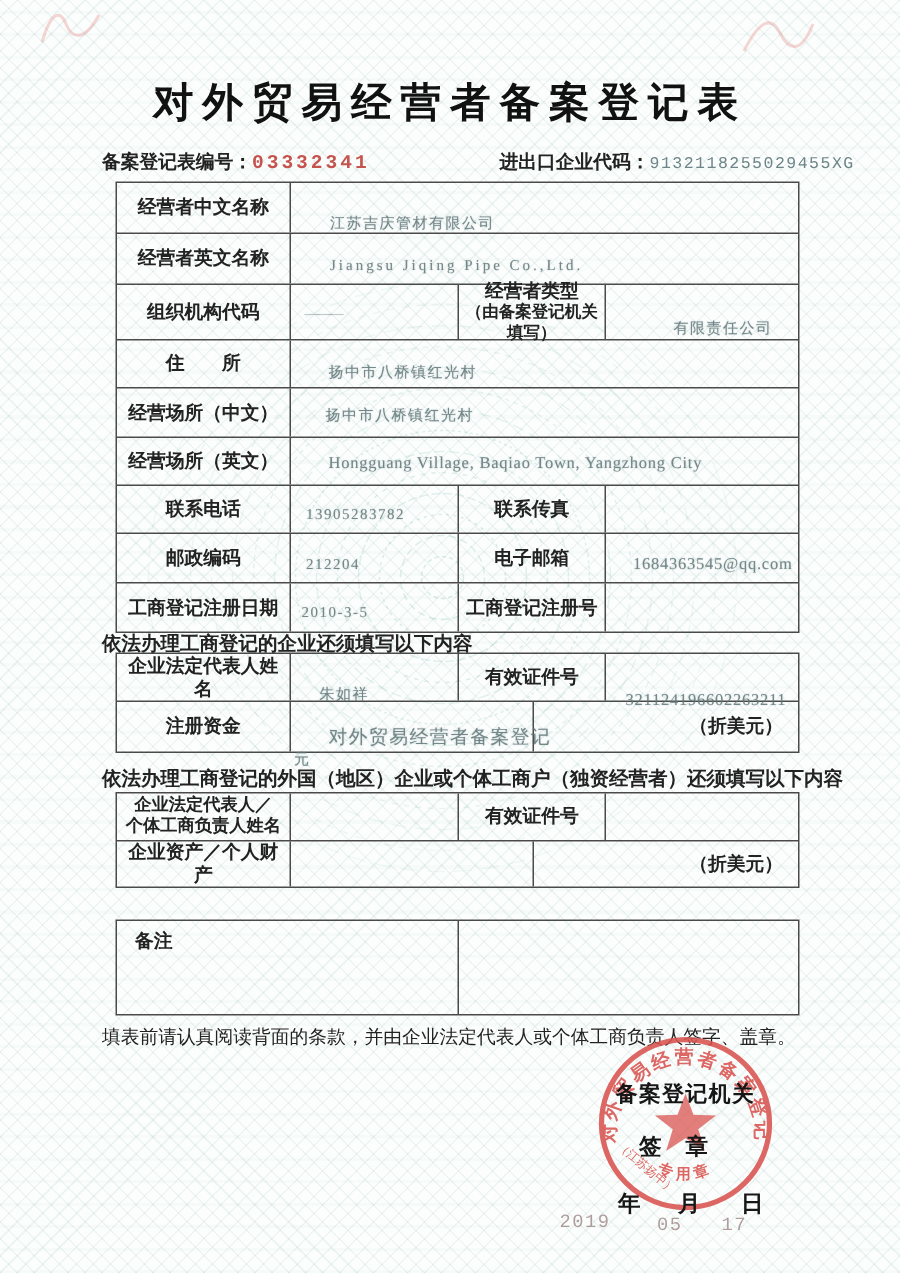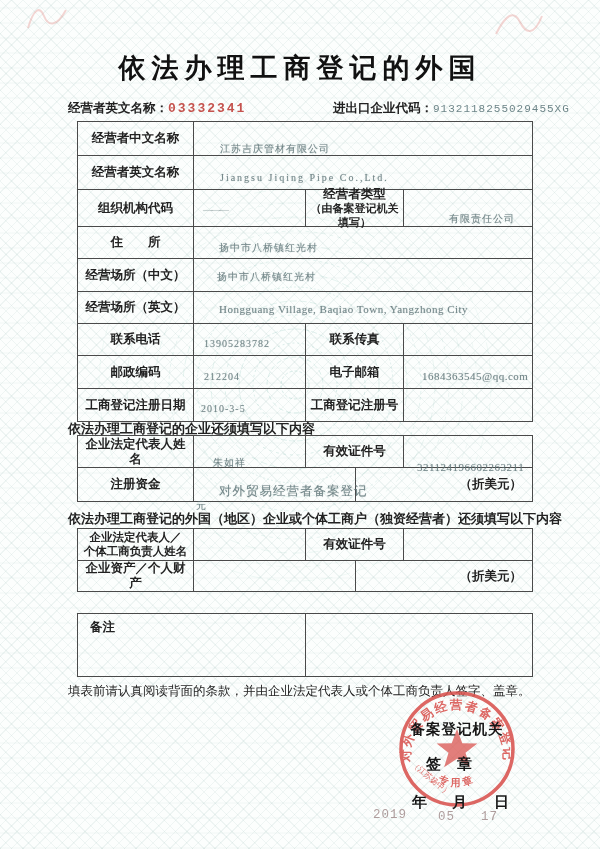--- a/index.html
+++ b/index.html
@@ -86,24 +86,24 @@
     </g>
   </svg>
 
   <svg class="corner" style="left:22px;top:2px" width="50" height="32" viewBox="0 0 50 32">
     <path d="M6 26 C 12 6, 18 4, 22 14 S 34 26, 44 8" fill="none" stroke="#e28a86" stroke-width="2" opacity=".7"></path>
   </svg>
   <svg class="corner" style="left:492px;top:6px" width="54" height="36" viewBox="0 0 54 36">
     <path d="M4 28 C 14 8, 22 4, 28 16 S 42 30, 50 10" fill="none" stroke="#e28a86" stroke-width="2" opacity=".7"></path>
   </svg>
 
-  <div class="title">依法办理工商登记的外国</div>
+  <div class="title">对外贸易经营者备案登记表</div>
 
   <div class="meta meta-left">
-    <span>经营者英文名称：</span><span class="serial">03332341</span>
+    <span>备案登记表编号：</span><span class="serial">03332341</span>
   </div>
   <div class="meta meta-right">
     <span>进出口企业代码：</span><span class="code-val">9132118255029455XG</span>
   </div>
 
   <div class="tbl" style="top:121px">
     <div class="trow" style="height:34px">
       <div class="cell" style="width:116px">经营者中文名称</div>
       <div class="cell value" style="flex:1"></div>
     </div>

